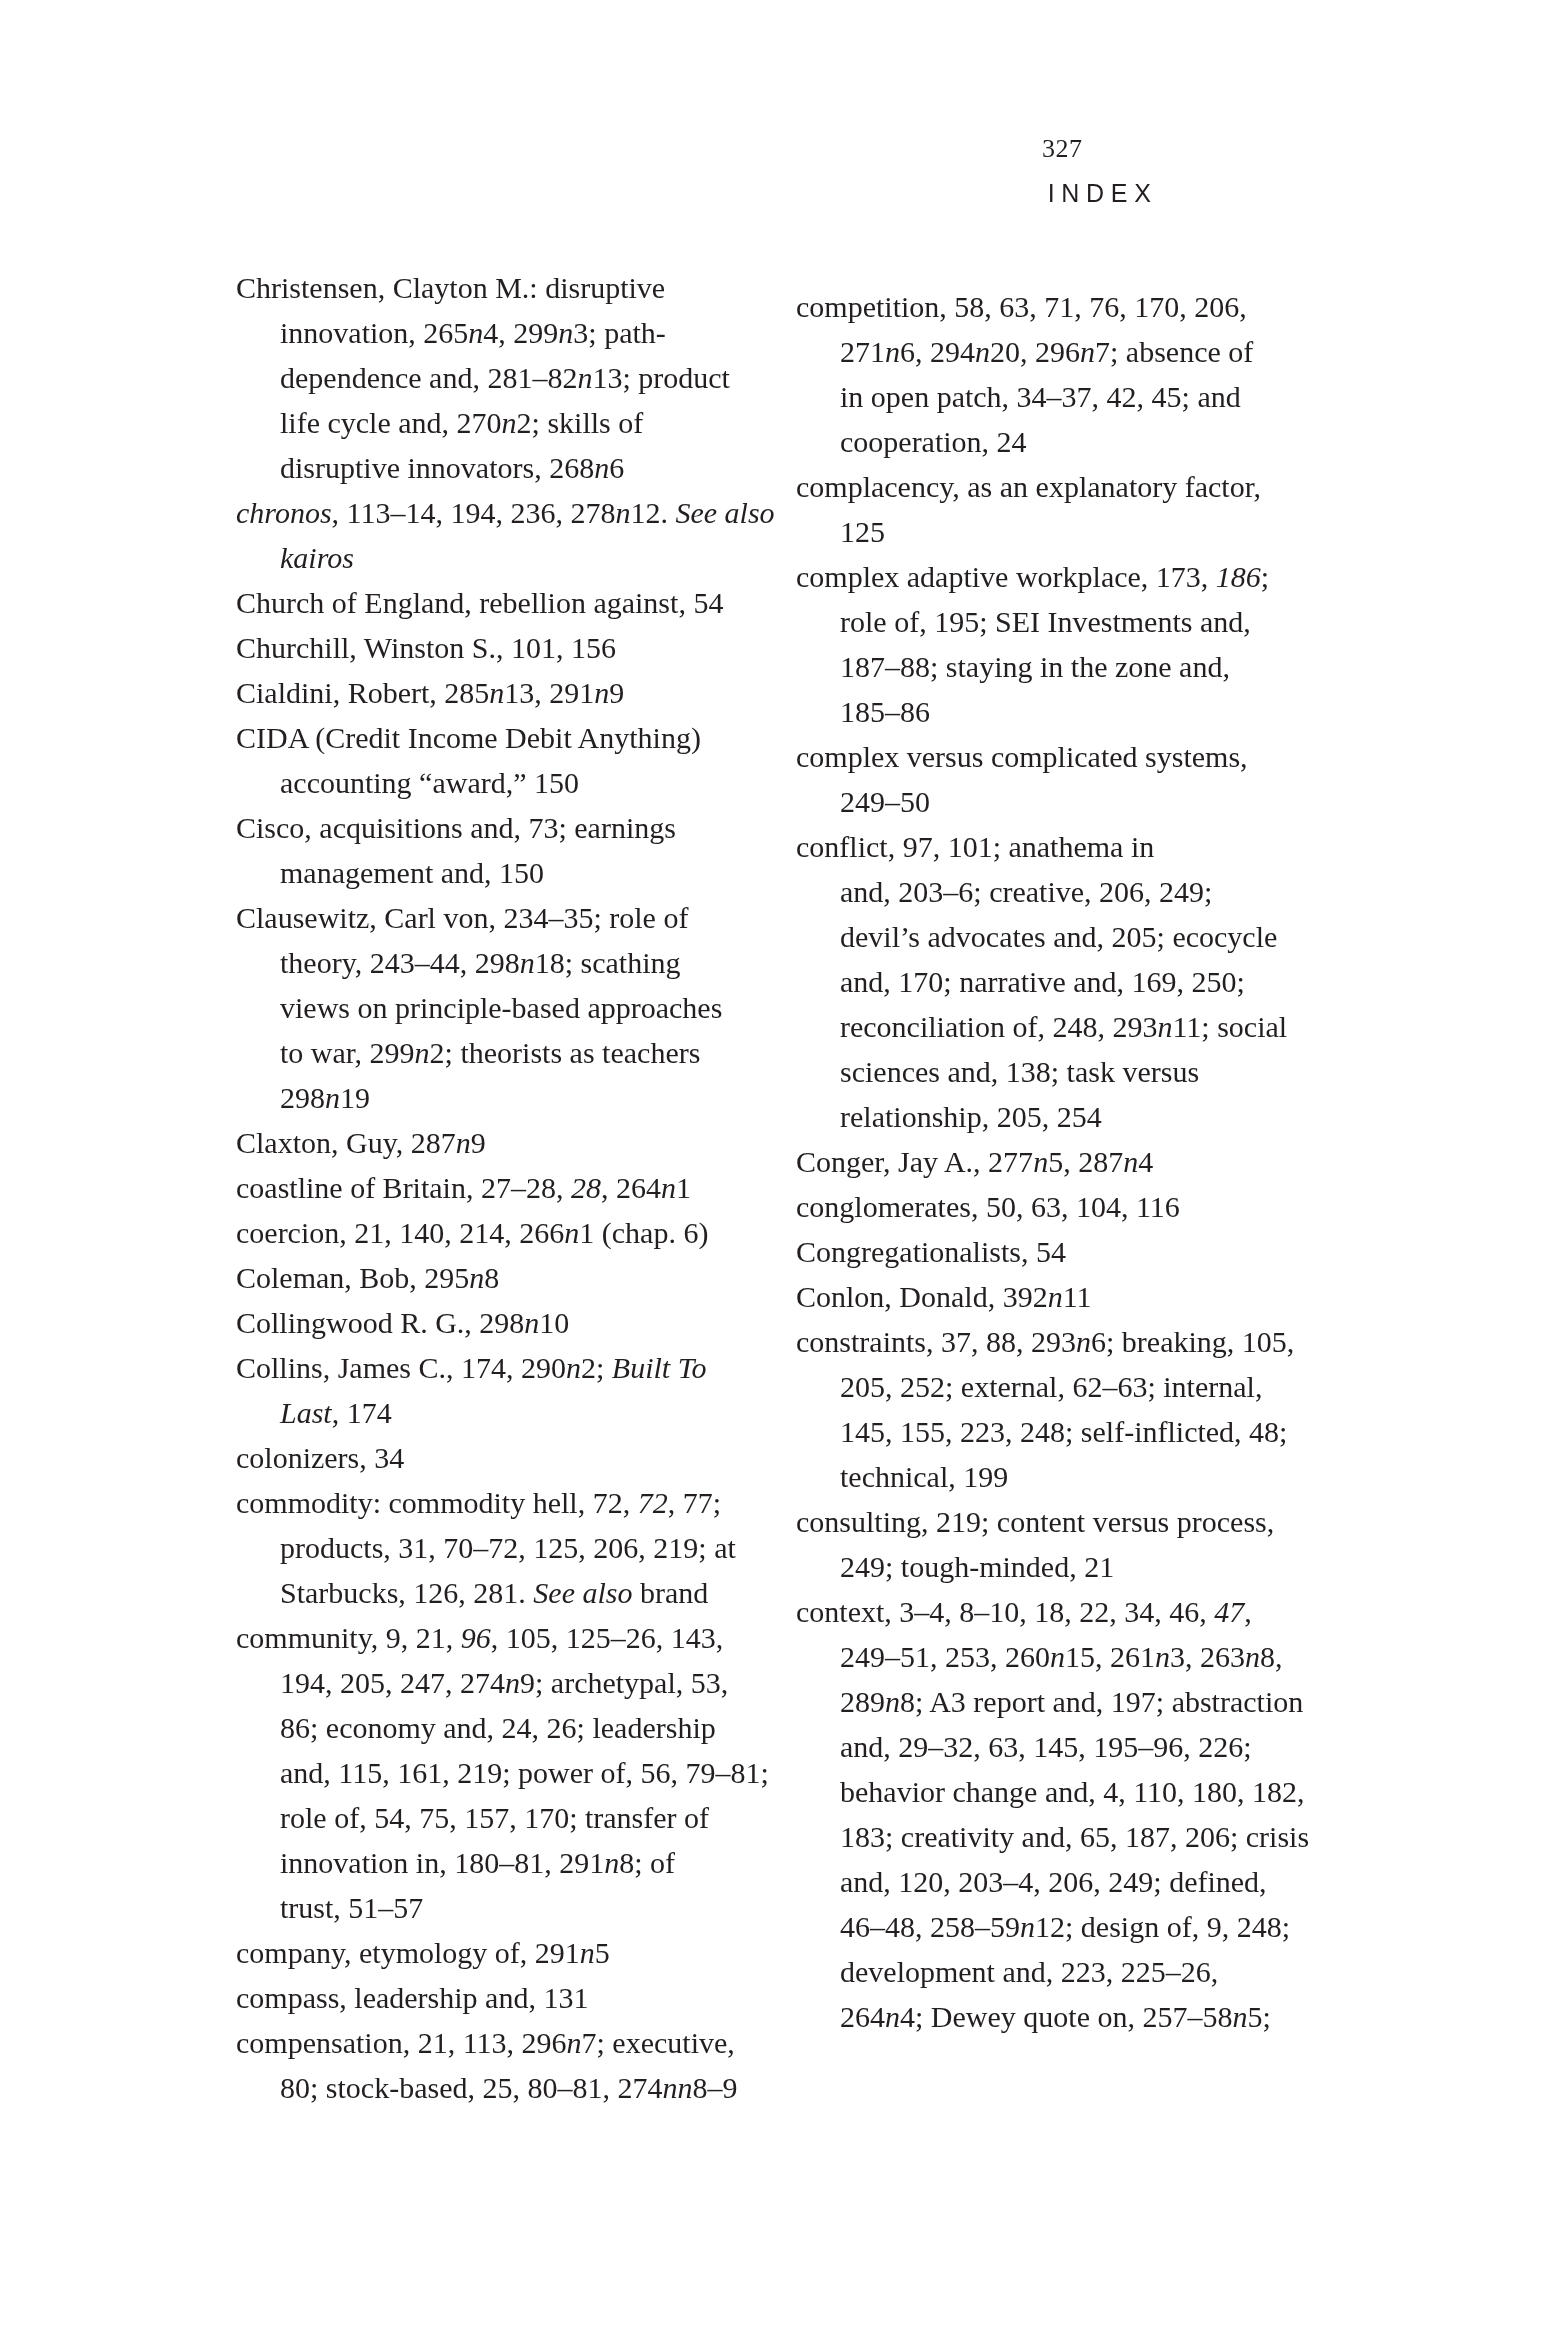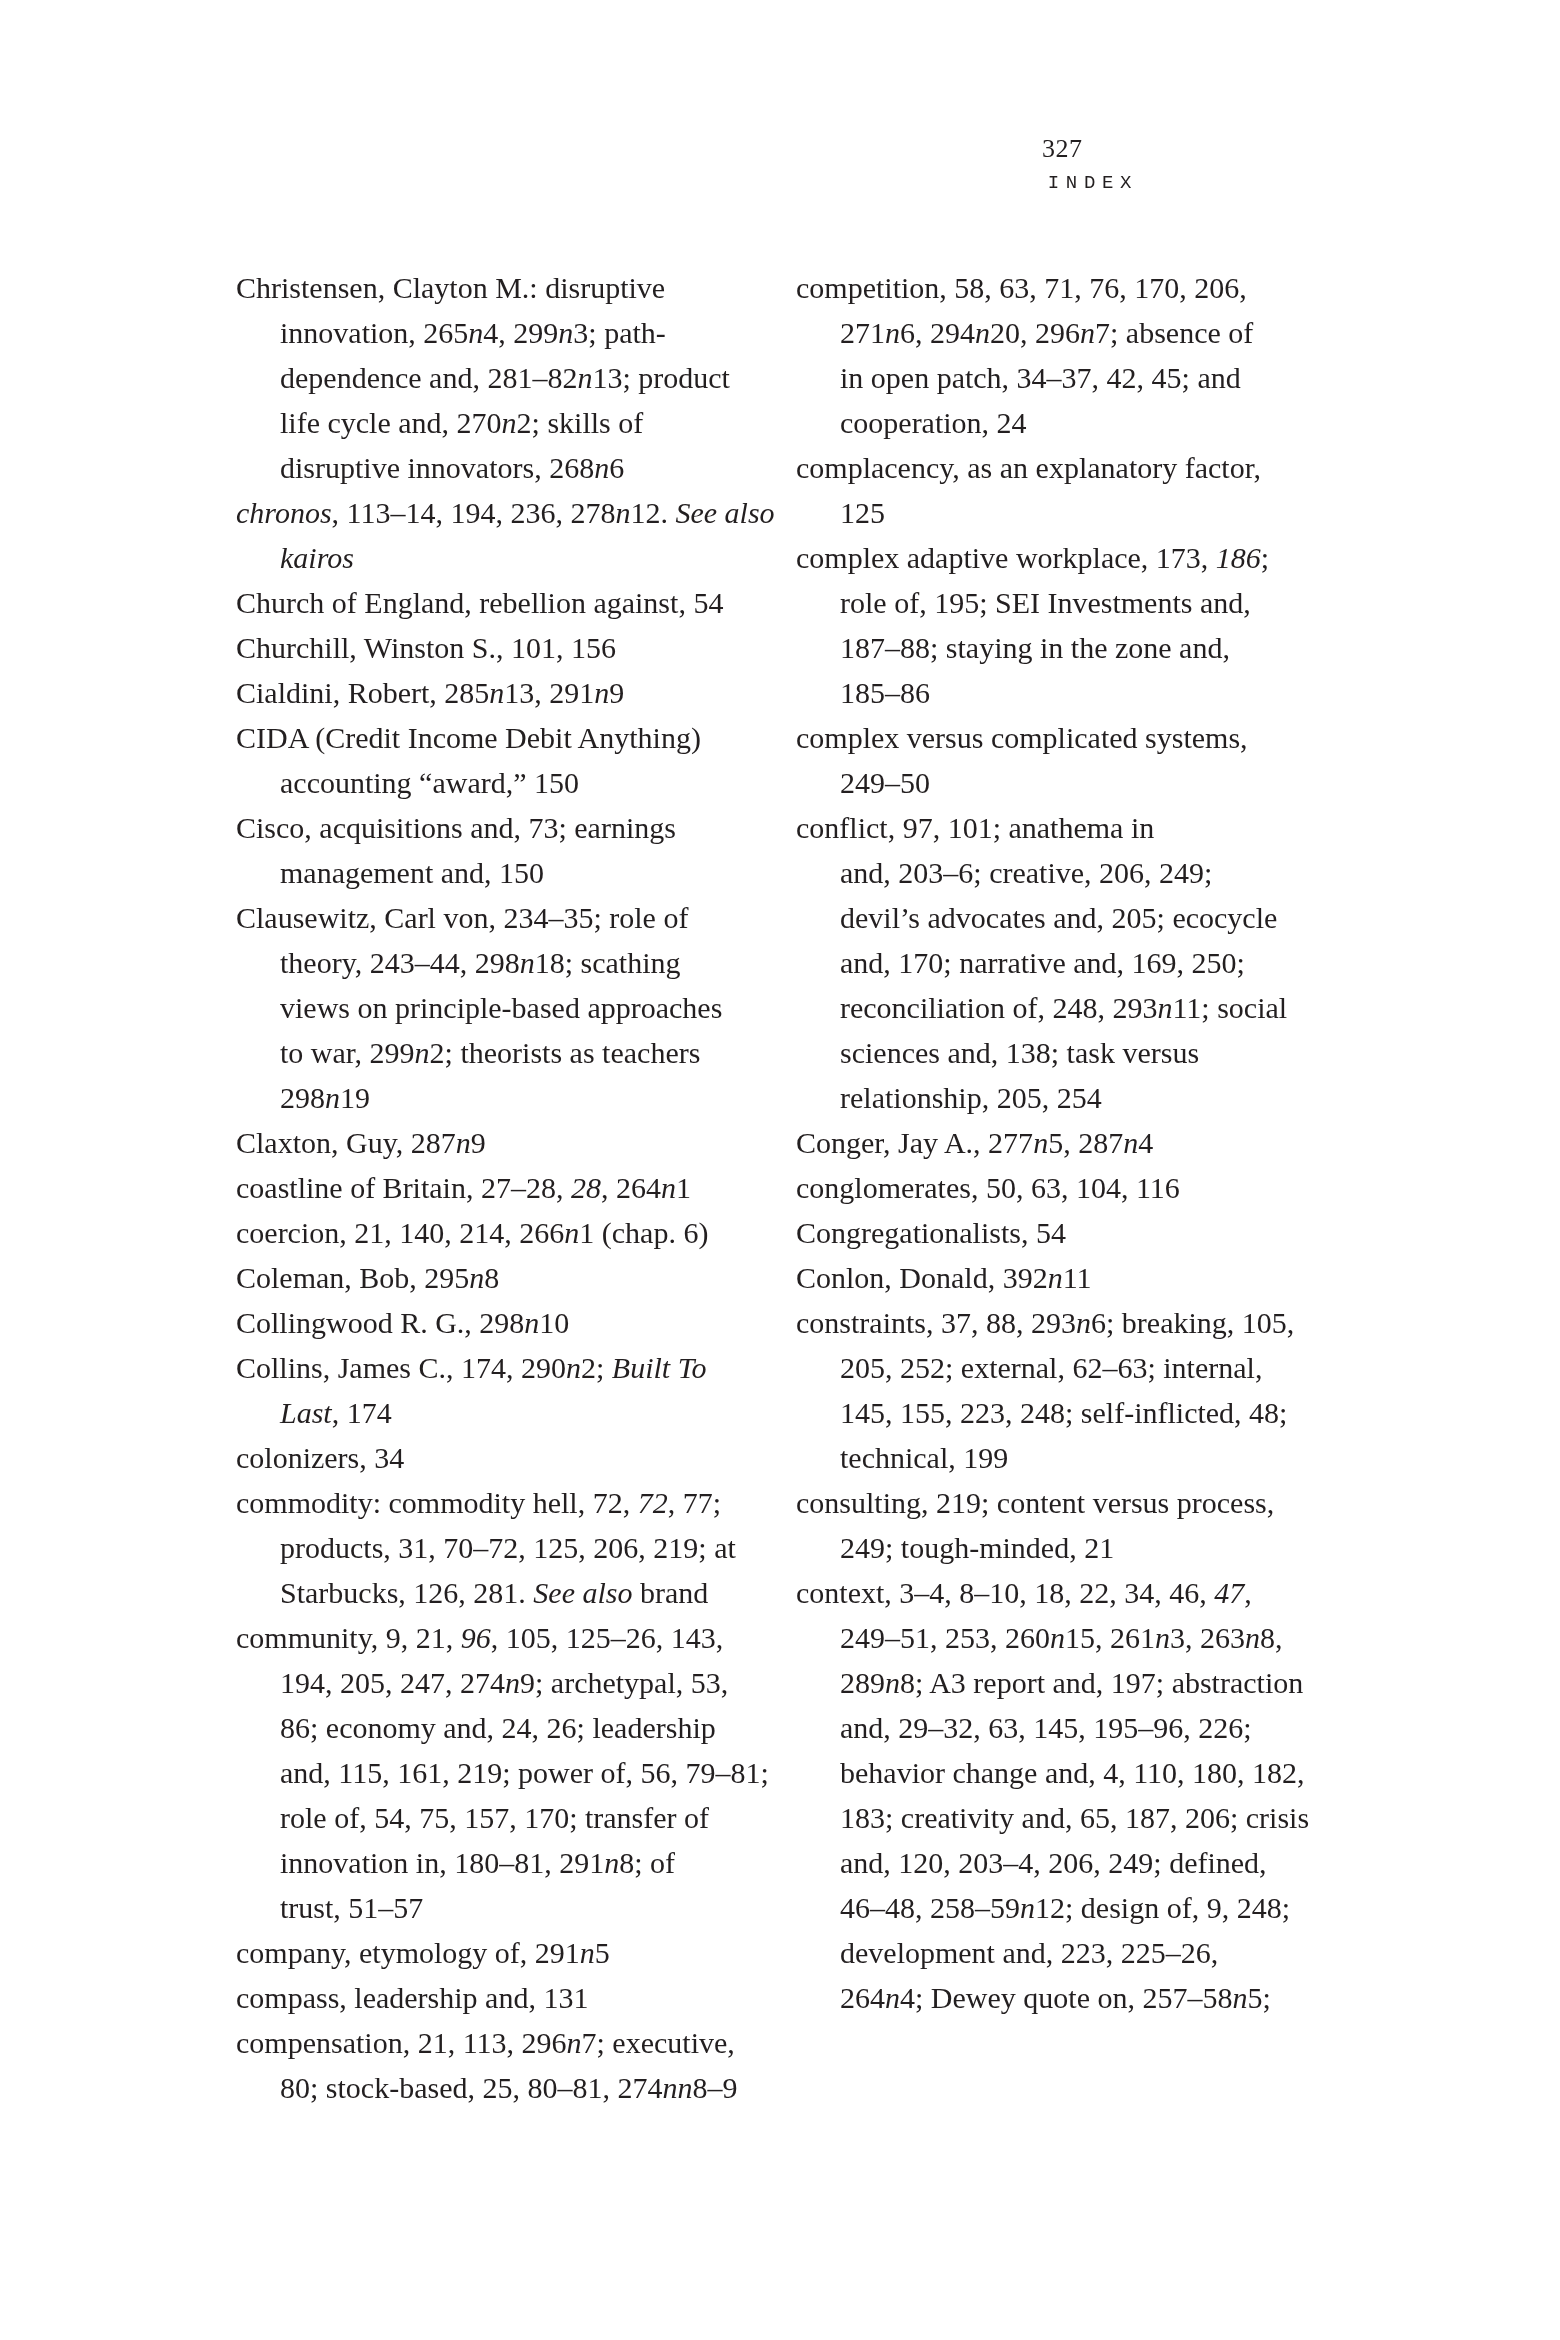--- a/index.html
+++ b/index.html
@@ -1,24 +1,24 @@
 <!DOCTYPE html>
 <html><head>
 <meta charset="utf-8">
 <style>
   html, body { margin: 0; padding: 0; background: #ffffff; }
   body { width: 1561px; height: 2341px; position: relative; overflow: hidden;
          font-family: "Liberation Serif", "DejaVu Serif", serif; color: #231f20; }
   .running-head { position: absolute; left: 1042px; top: 134px; width: 153px; text-align: left; }
   .page-number { font-size: 26px; line-height: 29px; letter-spacing: 0.5px; }
-  .section-label { font-family: Liberation Mono, monospace; font-size: 19px;
-                   letter-spacing: 6.7px; line-height: 23px; margin-top: 9px; padding-left: 5.7px; }
+  .section-label { font-family: Liberation Sans, sans-serif; font-size: 25px;
+                   letter-spacing: 6.7px; line-height: 23px; margin-top: 19px; padding-left: 5.7px; }
   .column { position: absolute; top: 265px; }
   .col-left { left: 212px; width: 554px; margin-left: 24px; }
-  .col-right { left: 796px; width: 574px; }
+  .col-right { left: 796px; width: 574px; margin-top: 19px; }
   .line { height: 45px; line-height: 45px; font-size: 30px; white-space: nowrap; }
   .line.indent { padding-left: 44px; font-family: Liberation Serif, serif; }
   .it { font-style: italic; }
 </style>
 </head>
 <body>
 
 <div class="running-head">
   <div class="page-number">327</div>
   <div class="section-label">INDEX</div>

